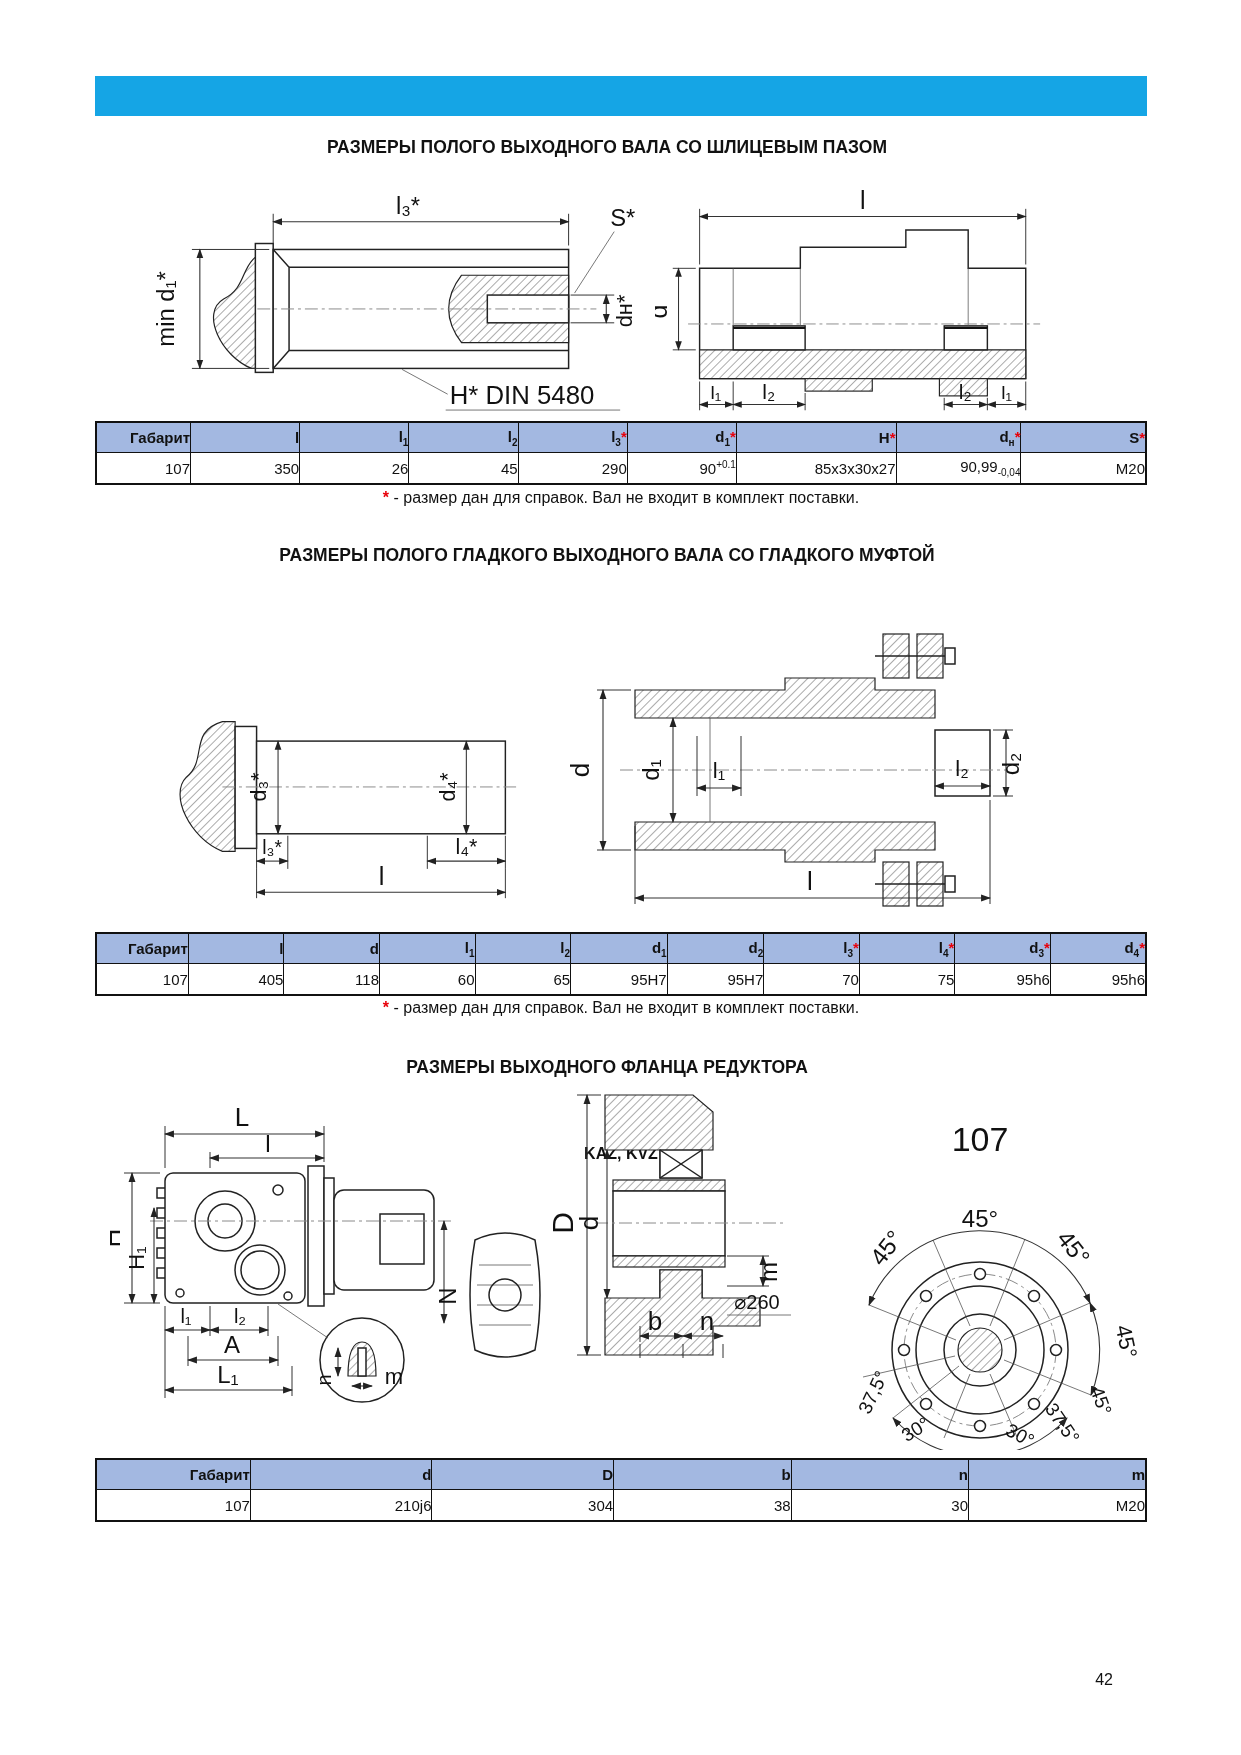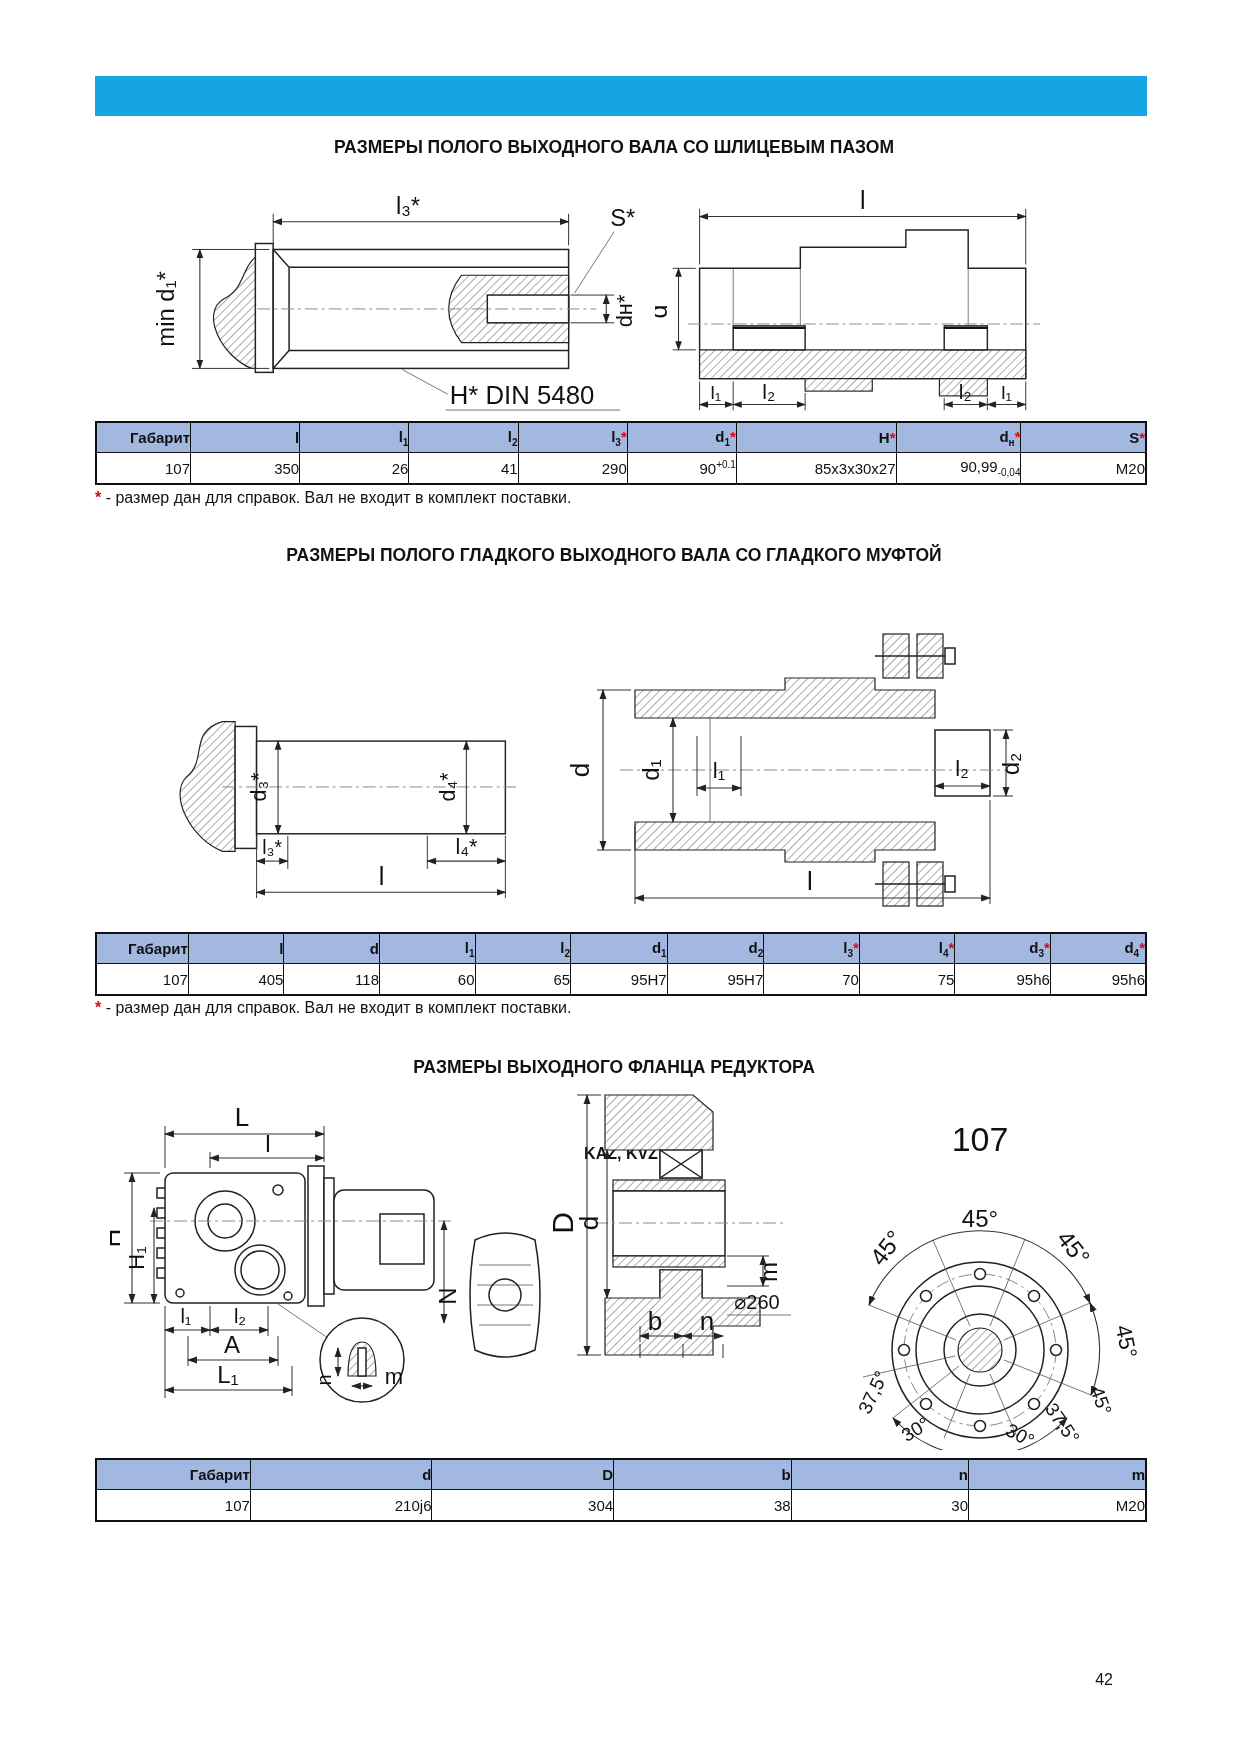--- a/index.html
+++ b/index.html
@@ -1,29 +1,29 @@
 <!DOCTYPE html>
 <html style="--accent: #15A5E5; --thead: #A3B8E1; --star: #E8000A;"><head>
 <meta charset="utf-8">
 <style>
   :root{ --accent:#15A5E5; --thead:#A3B8E1; --star:#E8000A; }
   html,body{margin:0;padding:0;background:#888;}
   .page{position:relative;width:1241px;height:1755px;background:#fff;margin:0 auto;overflow:hidden;
         font-family:"Liberation Sans","DejaVu Sans",sans-serif;color:#111;}
   .topbar{position:absolute;left:95px;top:76px;width:1052px;height:40px;background:var(--accent);}
-  .sec-title{position:absolute;left:88px;width:1052px;text-align:center;font-weight:bold;font-size:17.5px;}
+  .sec-title{position:absolute;left:81px;width:1052px;text-align:center;font-weight:bold;font-size:17.5px;}
   .sec-sub{position:absolute;left:95px;width:1052px;text-align:center;font-weight:bold;font-size:16px;}
   table.dims{position:absolute;left:95px;width:1052px;border-collapse:collapse;table-layout:fixed;
              font-size:15px;text-align:right;border:2.5px solid #111;}
   .dims th{background:var(--thead);font-weight:bold;border:1.6px solid #111;height:29px;padding:0;}
   .dims td{border:1.6px solid #111;height:30px;background:#fff;padding:0;font-weight:normal;}
   .dims sub{font-size:10px;}
   .dims sup{font-size:10px;}
   .star{color:var(--star);font-weight:bold;}
-  .foot{position:absolute;left:95px;width:1052px;font-size:16px;}
+  .foot{position:absolute;left:95px;width:1052px;text-align:center;font-size:16px;}
   .pagenum{position:absolute;top:1671px;right:128px;font-size:16px;}
   .drawsvg{position:absolute;}
   
   .ol{fill:none;stroke:#222;stroke-width:1.5;}
   .olf{fill:#fff;stroke:#222;stroke-width:1.5;}
   .ol2{fill:none;stroke:#111;stroke-width:2.4;}
   .hatched{fill:url(#hatch);stroke:#222;stroke-width:1.2;}
   .dim{stroke:#333;stroke-width:1.1;fill:none;marker-start:url(#arr);marker-end:url(#arr);}
   .ext{stroke:#333;stroke-width:1;fill:none;}
   .thin{stroke:#555;stroke-width:0.8;fill:none;}
@@ -148,21 +148,21 @@
           <th>H<span class="star">*</span></th>
           <th>d<sub>н</sub><span class="star">*</span></th>
           <th>S<span class="star">*</span></th>
         </tr>
       </thead>
       <tbody>
         <tr>
           <td>107</td>
           <td>350</td>
           <td>26</td>
-          <td>41</td>
+          <td>45</td>
           <td>290</td>
           <td>90<sup>+0.1</sup></td>
           <td>85x3x30x27</td>
           <td>90,99<sub>-0,04</sub></td>
           <td>M20</td>
         </tr>
       </tbody>
     </table>
 
   <div class="foot" style="top:489px">

